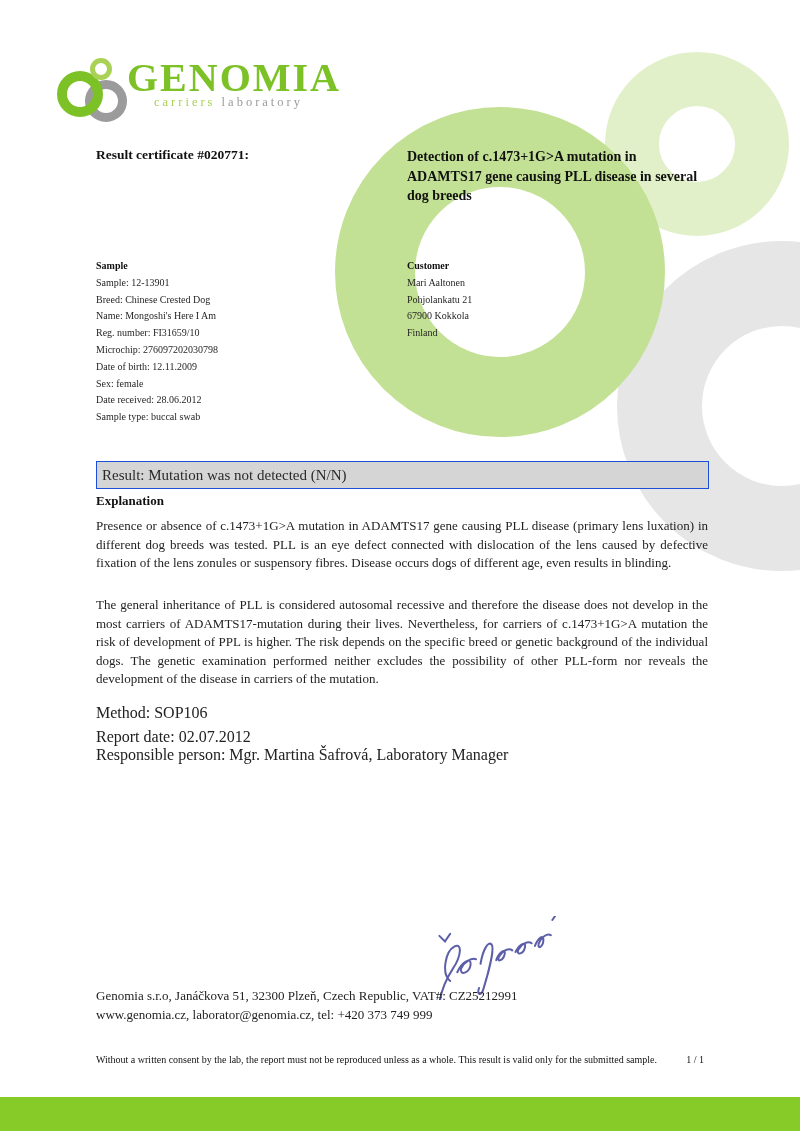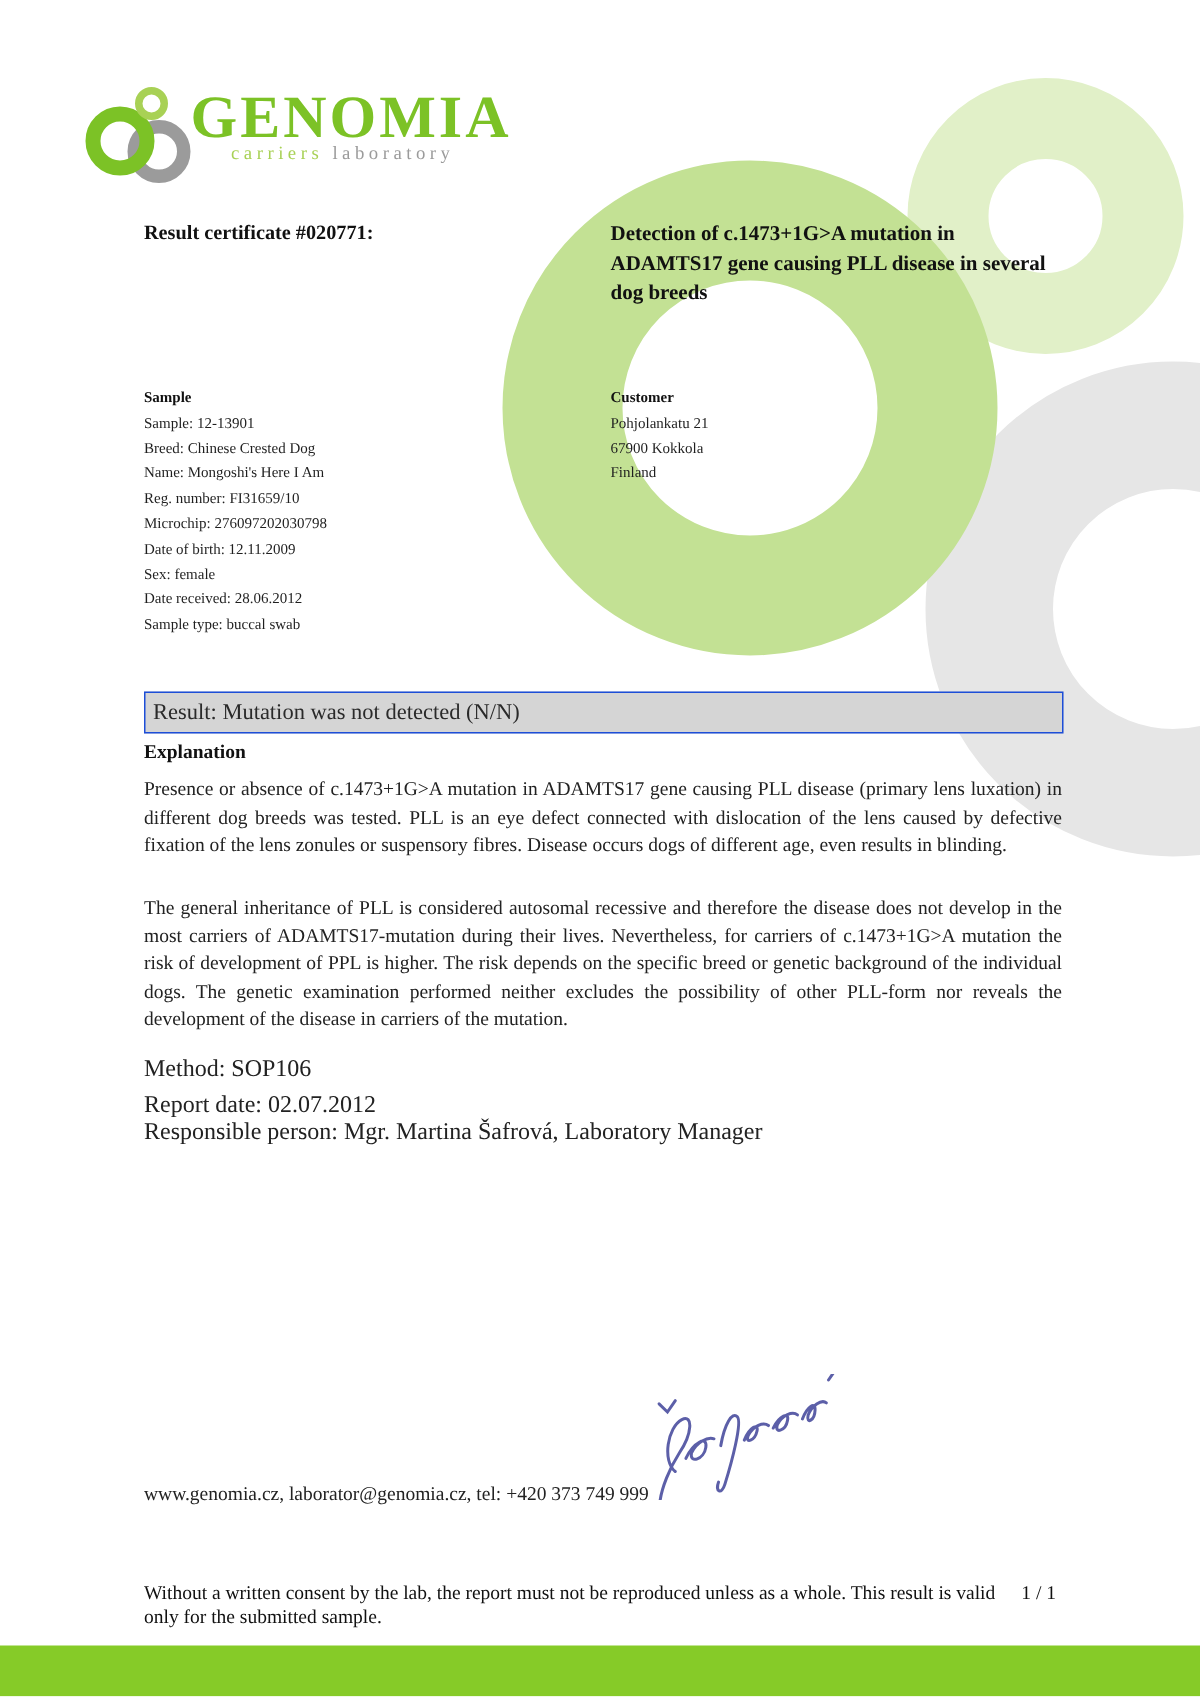--- a/index.html
+++ b/index.html
@@ -37,21 +37,21 @@
   .para1{top:517px;}
   .para2{top:596px;}
   .line13{font-size:16px;color:#222;}
   .method-line{left:96px;top:704px;}
   .report-line{left:96px;top:728px;}
   .responsible-line{left:96px;top:746px;}
   .signature{left:412px;top:916px;width:170px;height:84px;z-index:10;}
   .address{left:96px;top:986px;font-size:13px;line-height:19px;color:#222;}
   .footer-row{
     left:96px;top:1054px;width:608px;display:flex;justify-content:space-between;align-items:baseline;
-    font-size:13px;color:#111;
+    font-size:10px;color:#111;
   }
   .footer-page{margin-left:12px;white-space:nowrap;}
   .green-bar{left:0;top:1097px;width:800px;height:34px;background:var(--bar-green);z-index:3;}
 </style>
 </head>
 <body>
 
 <div id="page">
 
   <div class="ring ring-gray-bg"></div>
@@ -75,20 +75,21 @@
     <div>Reg. number: FI31659/10</div>
     <div>Microchip: 276097202030798</div>
     <div>Date of birth: 12.11.2009</div>
     <div>Sex: female</div>
     <div>Date received: 28.06.2012</div>
     <div>Sample type: buccal swab</div>
   </div>
 
   <div class="abs info customer-block">
     <div class="hd">Customer</div>
+    <div>Mari Aaltonen</div>
     <div>Pohjolankatu 21</div>
     <div>67900 Kokkola</div>
     <div>Finland</div>
   </div>
 
   <div class="abs result-box">Result: Mutation was not detected (N/N)</div>
 
   <div class="abs expl-heading">Explanation</div>
   <div class="abs para para1">Presence or absence of c.1473+1G&gt;A mutation in ADAMTS17 gene causing PLL disease (primary lens luxation) in different dog breeds was tested. PLL is an eye defect connected with dislocation of the lens caused by defective fixation of the lens zonules or suspensory fibres. Disease occurs dogs of different age, even results in blinding.</div>
   <div class="abs para para2">The general inheritance of PLL is considered autosomal recessive and therefore the disease does not develop in the most carriers of ADAMTS17-mutation during their lives. Nevertheless, for carriers of c.1473+1G&gt;A mutation the risk of development of PPL is higher. The risk depends on the specific breed or genetic background of the individual dogs. The genetic examination performed neither excludes the possibility of other PLL-form nor reveals the development of the disease in carriers of the mutation.</div>
@@ -106,20 +107,21 @@
         <path d="M68,46 C72,32 78,24 81,28 C84,32 74,58 68,72 C65,79 61,76 64,70"></path>
         <path d="M84,44 C88,36 95,33 93,39 C91,45 84,47 87,41 C91,35 98,33 101,36"></path>
         <path d="M104,38 C109,30 116,28 114,34 C112,41 104,42 107,36 C111,30 118,28 121,31"></path>
         <path d="M124,34 C128,26 134,23 133,29 C132,36 126,38 128,32 C131,26 138,22 141,25"></path>
         <path d="M144,10 l6,-7"></path>
       </g>
     </svg>
   </div>
 
   <div class="abs address">
+    <div>Genomia s.r.o, Janáčkova 51, 32300 Plzeň, Czech Republic, VAT#: CZ25212991</div>
     <div>www.genomia.cz, laborator@genomia.cz, tel: +420 373 749 999</div>
   </div>
 
   <div class="abs footer-row">
     <span>Without a written consent by the lab, the report must not be reproduced unless as a whole. This result is valid only for the submitted sample.</span>
     <span class="footer-page">1 / 1</span>
   </div>
 
   <div class="abs green-bar"></div>
 

